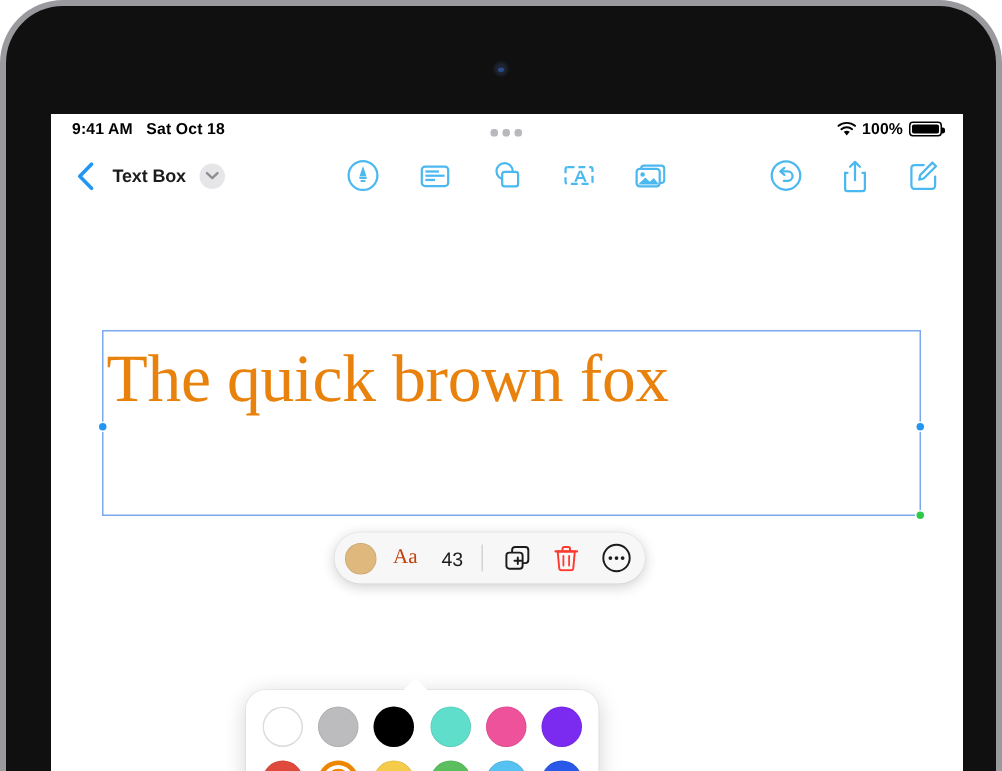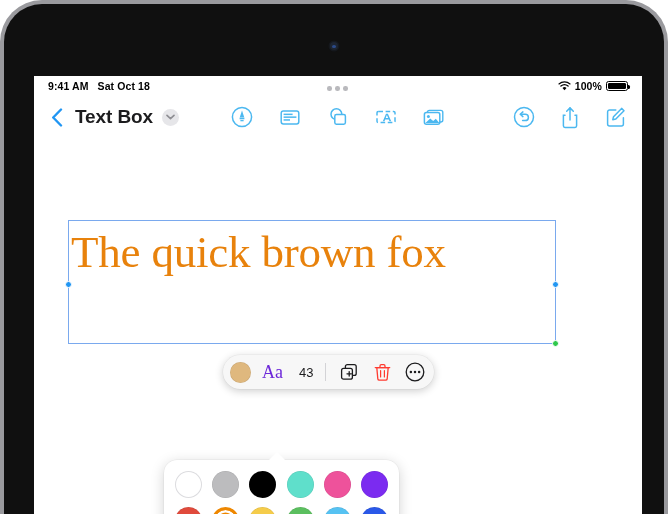--- a/index.html
+++ b/index.html
@@ -74,21 +74,21 @@
     display:flex;align-items:center;
     padding:0 14px;
     background:#ffffff;
   }
   .tb-left{display:flex;align-items:center;gap:9px;}
   .back-chevron{
     width:18px;height:18px;display:flex;align-items:center;justify-content:center;
     cursor:pointer;
   }
   .doc-title{
-    font-size:19px;font-weight:bold;color:#1c1c1e;letter-spacing:-.1px;
+    font-size:12px;font-weight:bold;color:#1c1c1e;letter-spacing:-.1px;
   }
   .title-chevron{
     width:17px;height:17px;border-radius:50%;background:#e6e6e9;
     display:flex;align-items:center;justify-content:center;
   }
   .tb-center{
     position:absolute;left:50%;transform:translateX(-50%);
     display:flex;align-items:center;gap:24px;
   }
   .tb-right{margin-left:auto;display:flex;align-items:center;gap:22px;}
@@ -96,21 +96,21 @@
     width:24px;height:24px;display:flex;align-items:center;justify-content:center;
     cursor:pointer;
   }
   
   #canvas{
     position:absolute;left:0;right:0;top:62px;bottom:0;
     background:#ffffff;
   }
   
   #textbox{
-    position:absolute;left:34px;top:82px;width:488px;height:124px;
+    position:absolute;left:34px;top:82px;width:546px;height:124px;
     border:1px solid #7aa9ee;
     box-sizing:border-box;
   }
   #textbox .tb-text{
     font-family:"Liberation Serif","DejaVu Serif",serif;
     font-size:45px;line-height:61px;
     color:#e8820c;
     white-space:nowrap;
     padding:1px 0 0 2px;
     letter-spacing:-.2px;
@@ -130,21 +130,21 @@
     box-shadow:0 2px 9px rgba(0,0,0,.20), 0 0 0 .5px rgba(0,0,0,.05);
     display:flex;align-items:center;gap:0;
     z-index:5;
   }
   #popup-toolbar .pt-swatch{
     width:21px;height:21px;border-radius:50%;
     background:#dfb87e;margin-right:11px;cursor:pointer;
     box-shadow:inset 0 0 0 .5px rgba(0,0,0,.10);
   }
   #popup-toolbar .pt-aa{
-    font-size:18px;color:#6d28d9;margin-right:16px;cursor:pointer;
+    font-size:14px;color:#c2410c;margin-right:16px;cursor:pointer;
     font-family:"Liberation Serif",serif;
   }
   #popup-toolbar .pt-size{
     font-size:13px;color:#1c1c1e;margin-right:12px;cursor:pointer;font-weight:500;
   }
   #popup-toolbar .pt-div{
     width:1px;height:18px;background:#d3d3d6;margin-right:12px;
   }
   #popup-toolbar .pt-btn{
     width:22px;height:22px;display:flex;align-items:center;justify-content:center;

